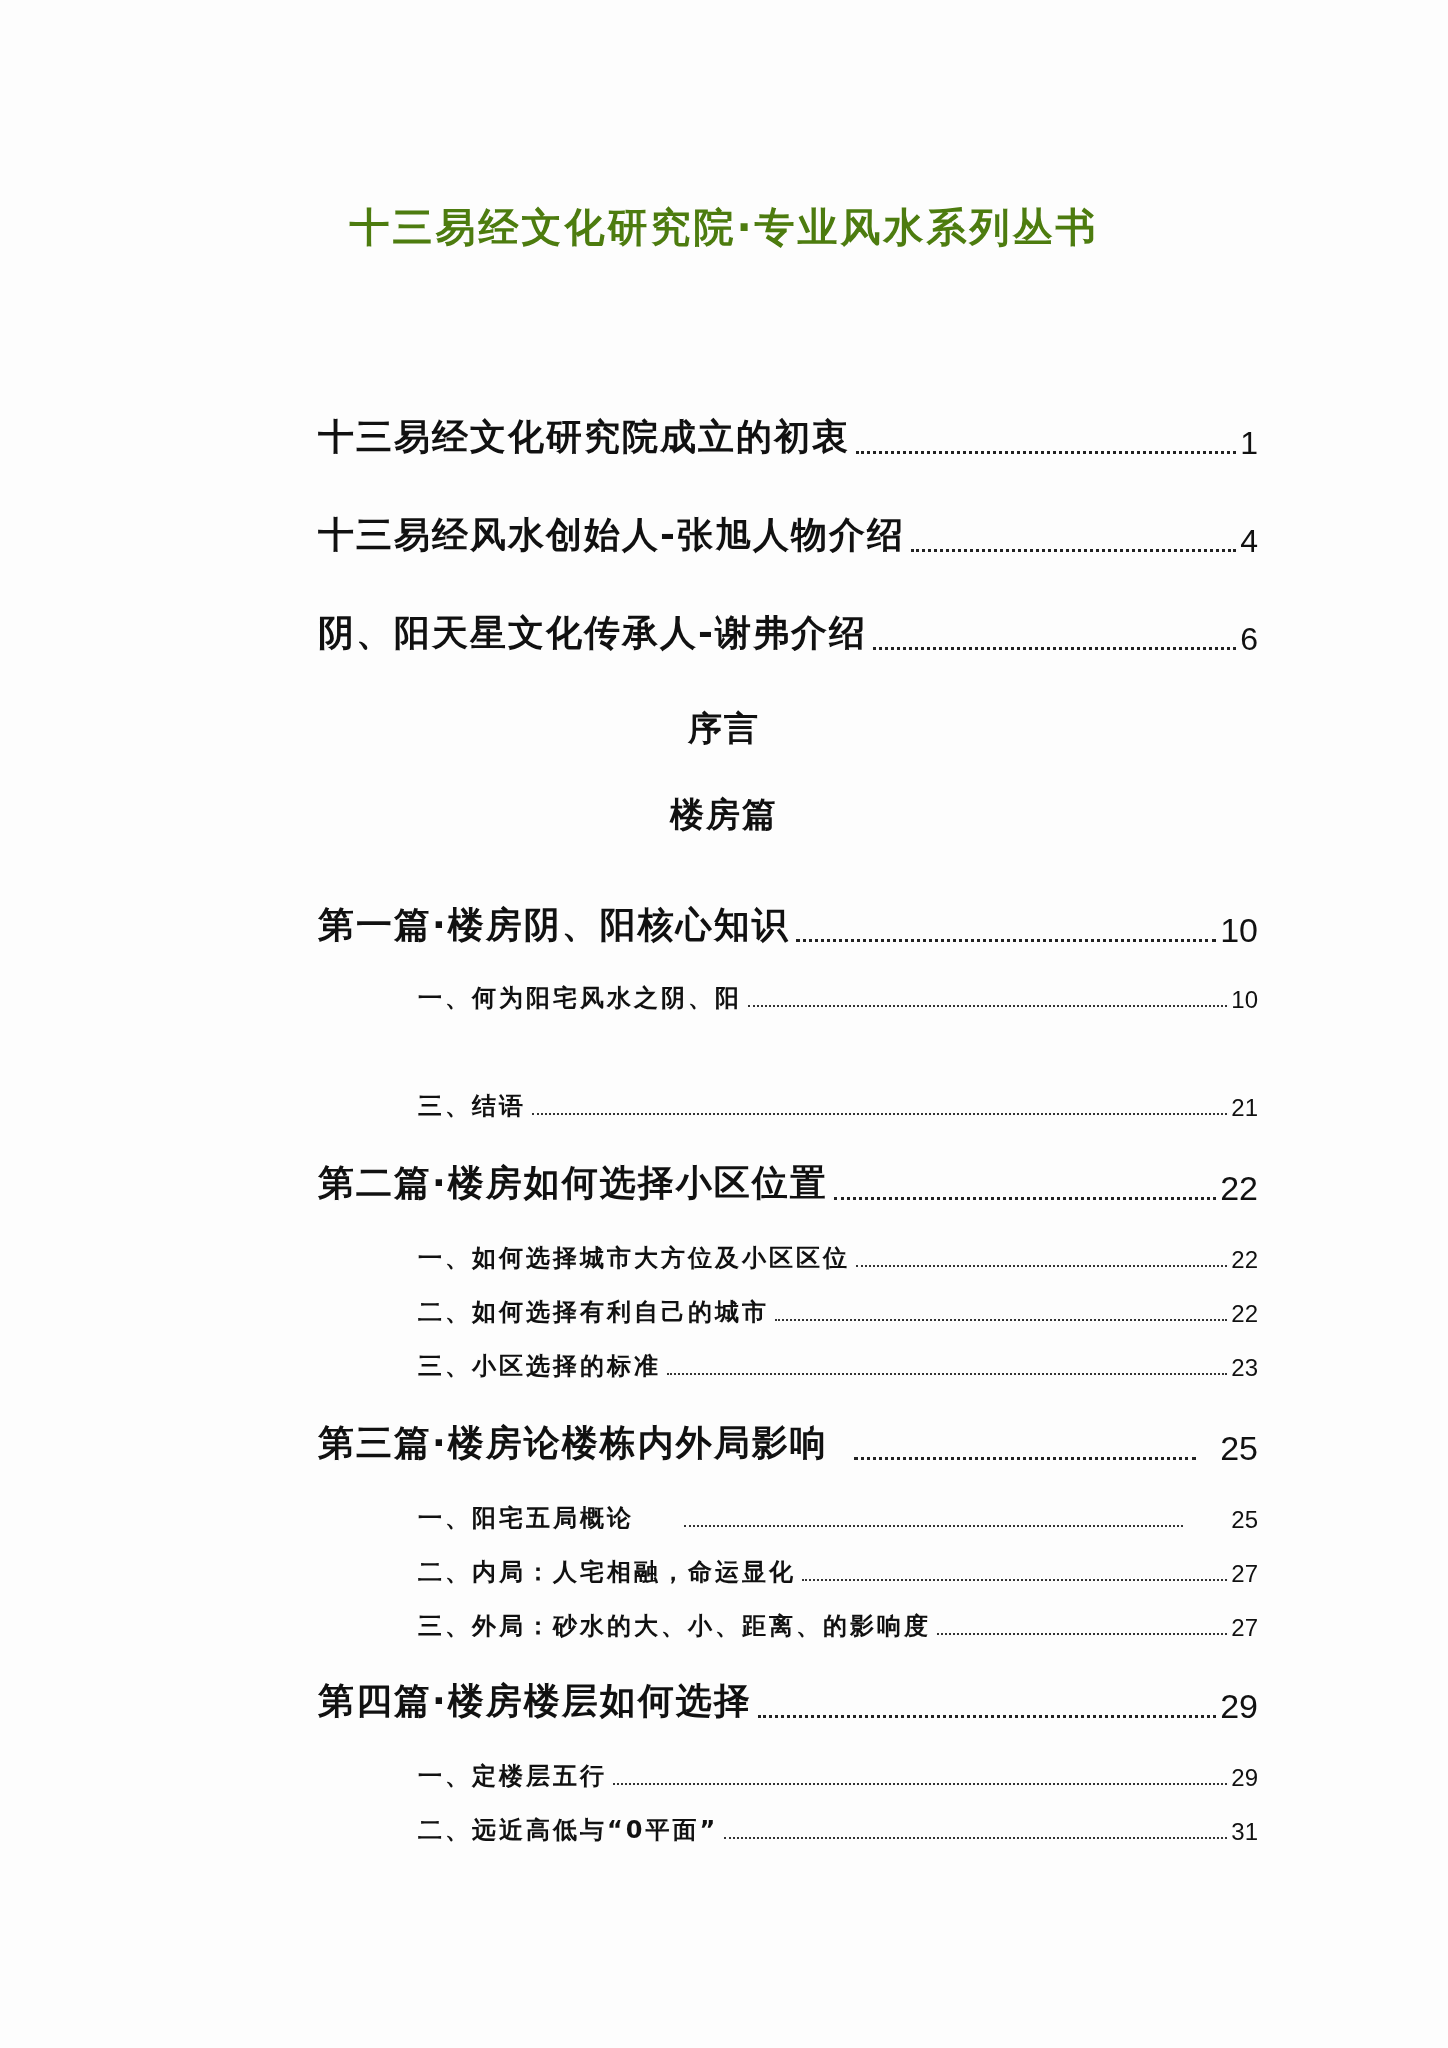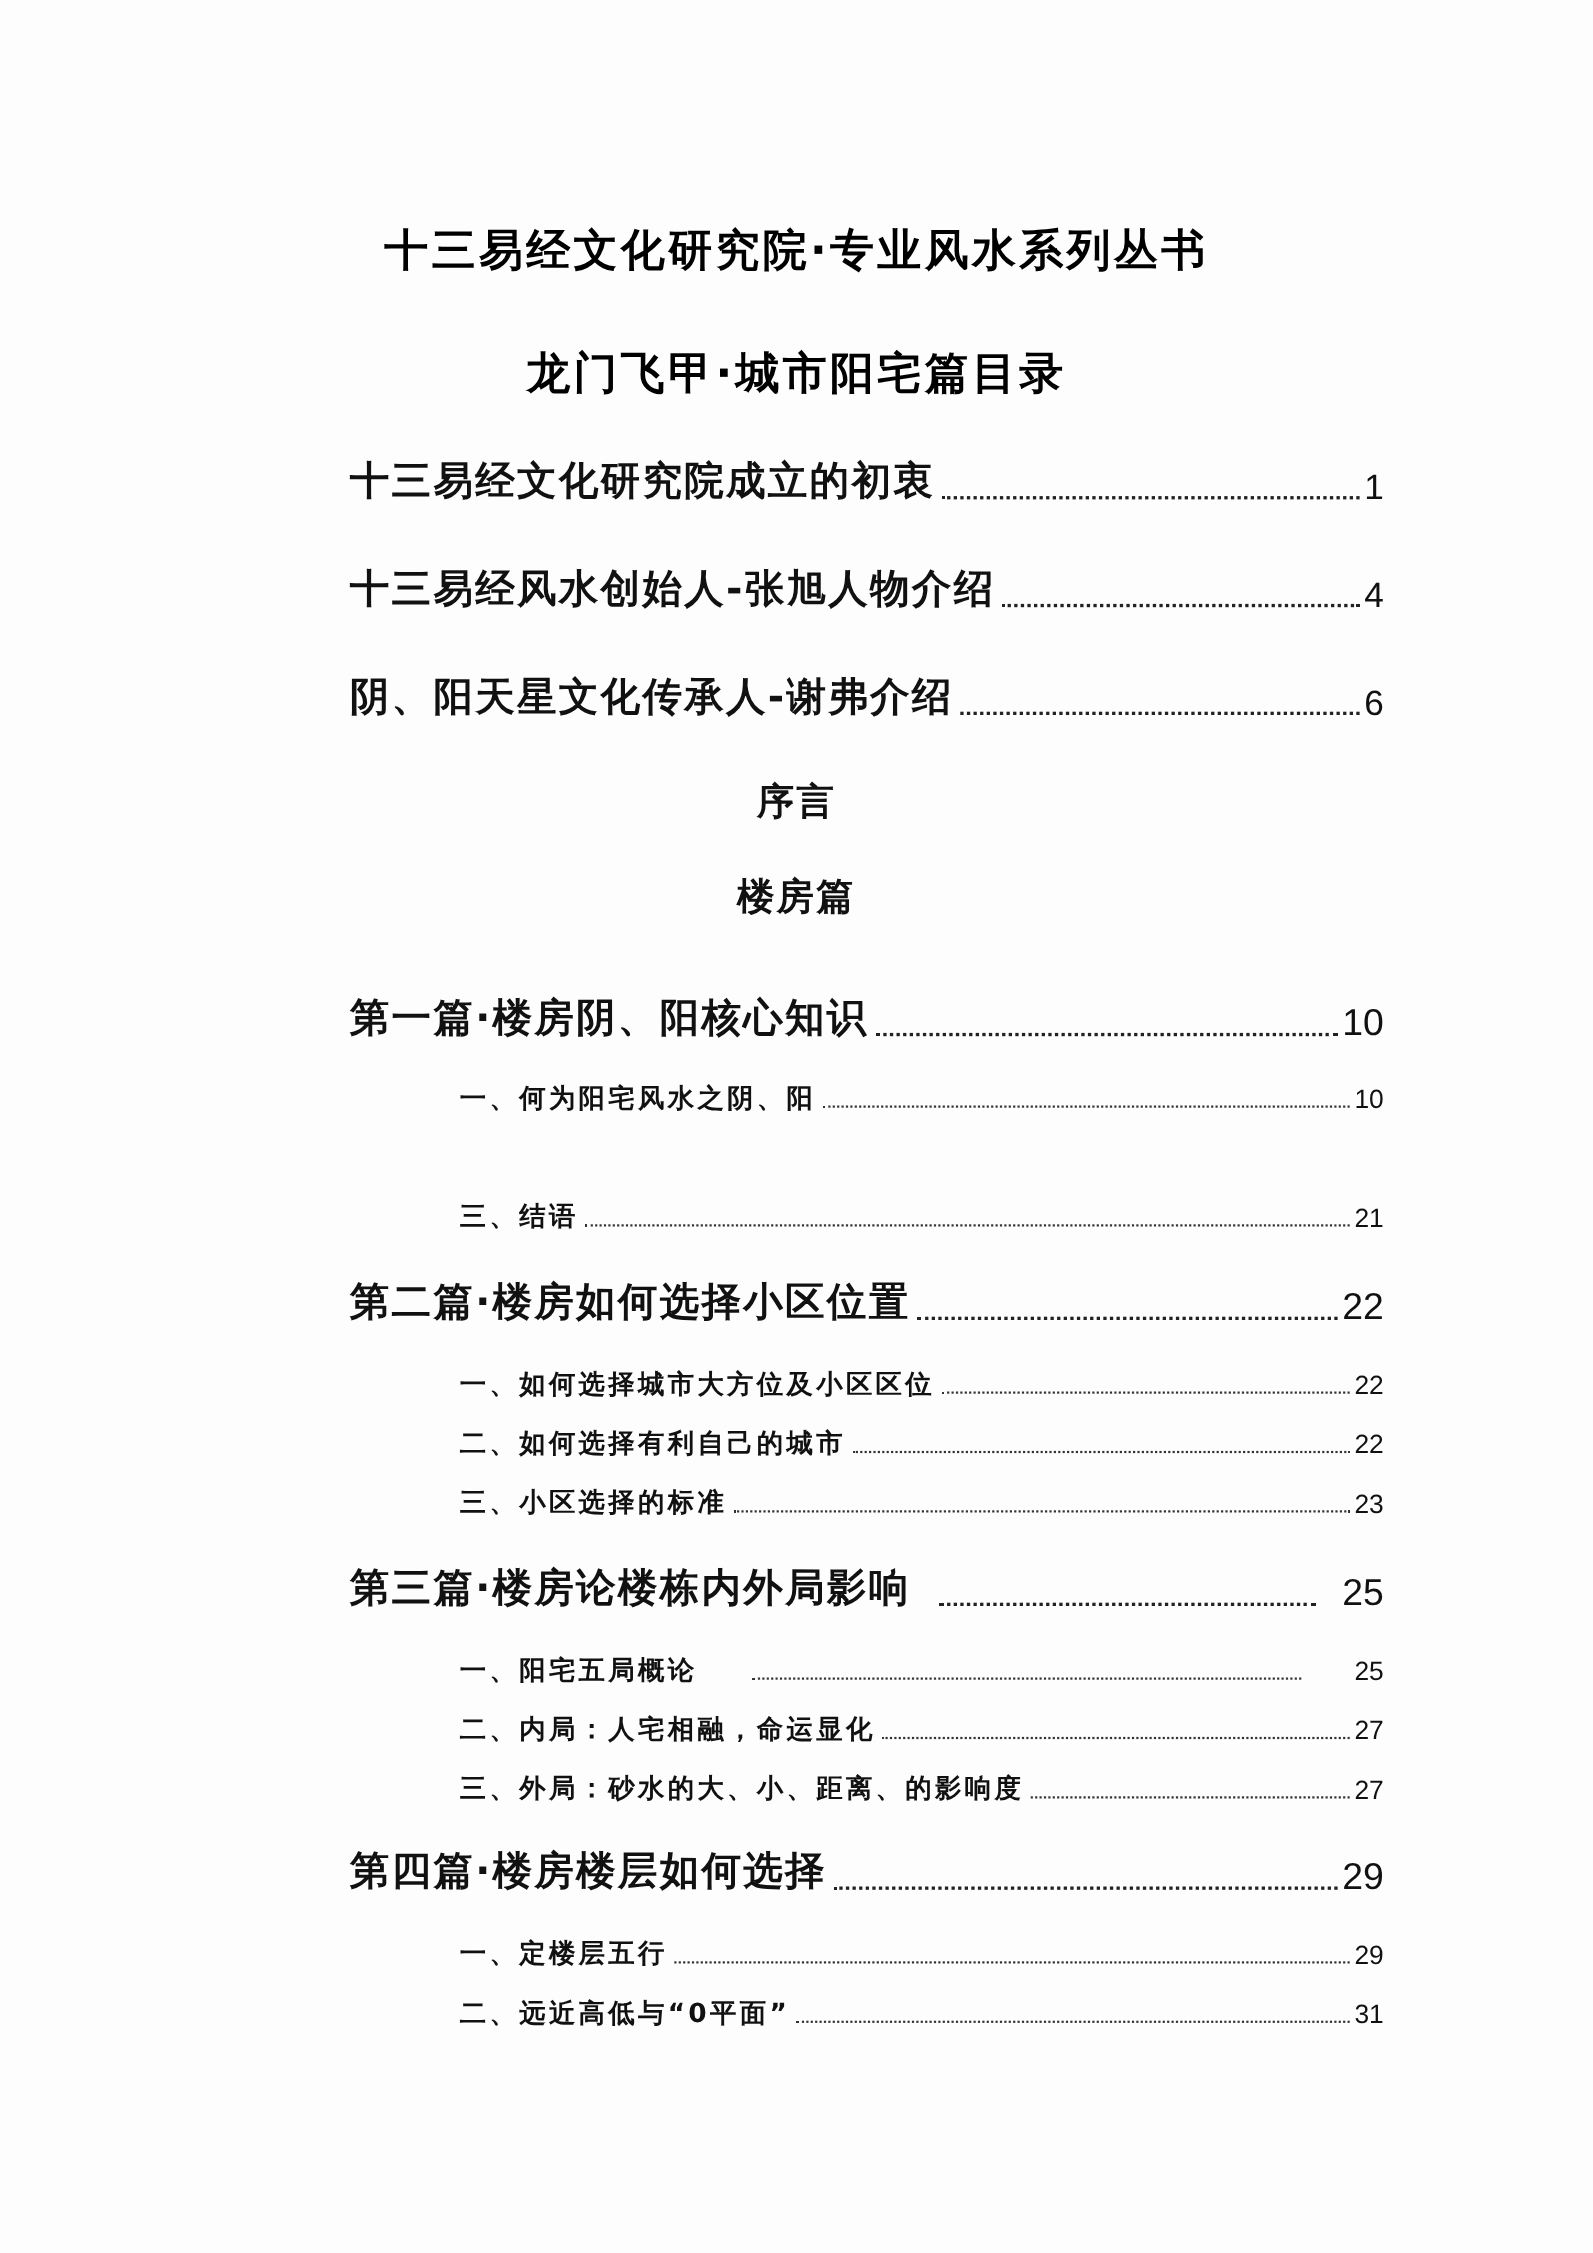--- a/index.html
+++ b/index.html
@@ -21,21 +21,21 @@
       width: 1448px;
       height: 2048px;
       background: #fdfdfd;
     }
     .title {
       position: absolute;
       left: 0;
       width: 1448px;
       text-align: center;
       font-weight: bold;
-      color: #000000;
+      color: #4d7c0f;
       letter-spacing: 3px;
     }
     .series-title { top: 200px; font-size: 40px; }
     .book-title   { top: 312px; font-size: 40px; }
 
     .center-heading {
       position: absolute;
       left: 0;
       width: 1448px;
       text-align: center;
@@ -106,21 +106,20 @@
       font-weight: bold;
       letter-spacing: 2px;
     }
   </style>
 </head>
 <body>
 
 <div class="page">
 
   <div class="title series-title">十三易经文化研究院·专业风水系列丛书</div>
-  <div class="title book-title">龙门飞甲·城市阳宅篇目录</div>
 
   <div class="toc-line lv0" style="top:412px;">
     <span class="label">十三易经文化研究院成立的初衷</span>
     <span class="leader"></span>
     <span class="page-num">1</span>
   </div>
   <div class="toc-line lv0" style="top:510px;">
     <span class="label">十三易经风水创始人-张旭人物介绍</span>
     <span class="leader"></span>
     <span class="page-num">4</span>

